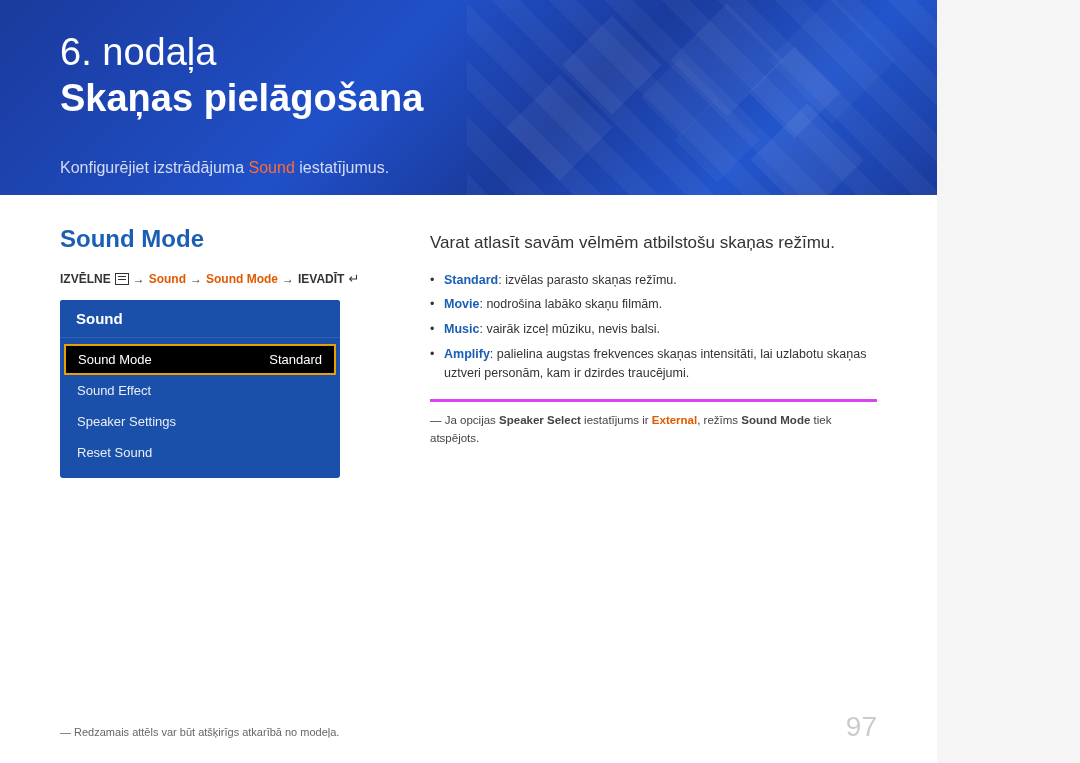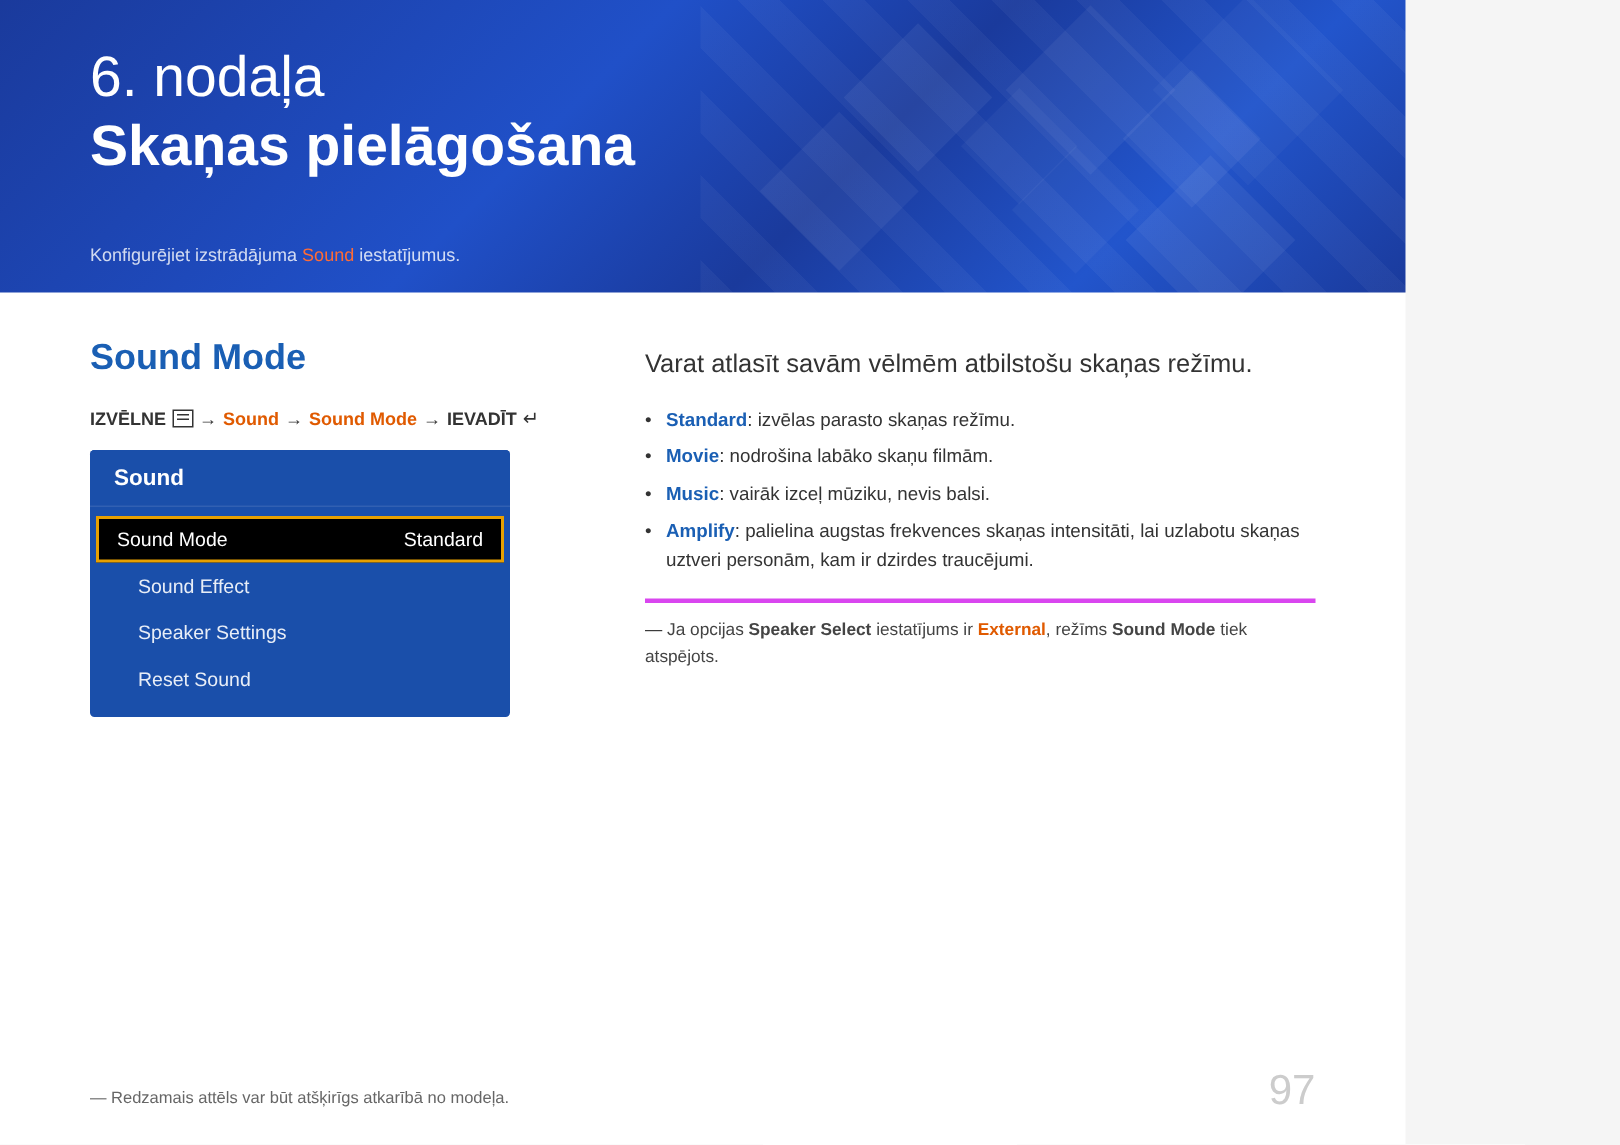--- a/index.html
+++ b/index.html
@@ -89,21 +89,21 @@
       font-size: 38px;
       font-weight: 700;
       color: #ffffff;
       line-height: 1.2;
     }
 
     .header-subtitle {
       position: absolute;
       bottom: 18px;
       left: 60px;
-      font-size: 12px;
+      font-size: 16px;
       color: rgba(255,255,255,0.8);
     }
 
     .header-subtitle .sound-link {
       color: #ff6b35;
       font-weight: 500;
     }
 
     
     .content-area {
@@ -186,21 +186,21 @@
       font-weight: 600;
       color: #ffffff;
       border-bottom: 1px solid rgba(255,255,255,0.1);
     }
 
     .tv-menu-items {
       padding: 6px 0 10px 0;
     }
 
     .tv-menu-item {
-      padding: 8px 32px;
+      padding: 8px 17px;
       font-size: 13px;
       color: rgba(255,255,255,0.9);
       display: flex;
       justify-content: space-between;
       align-items: center;
       cursor: pointer;
     }
 
     .tv-menu-item.active {
       background: #000000;

